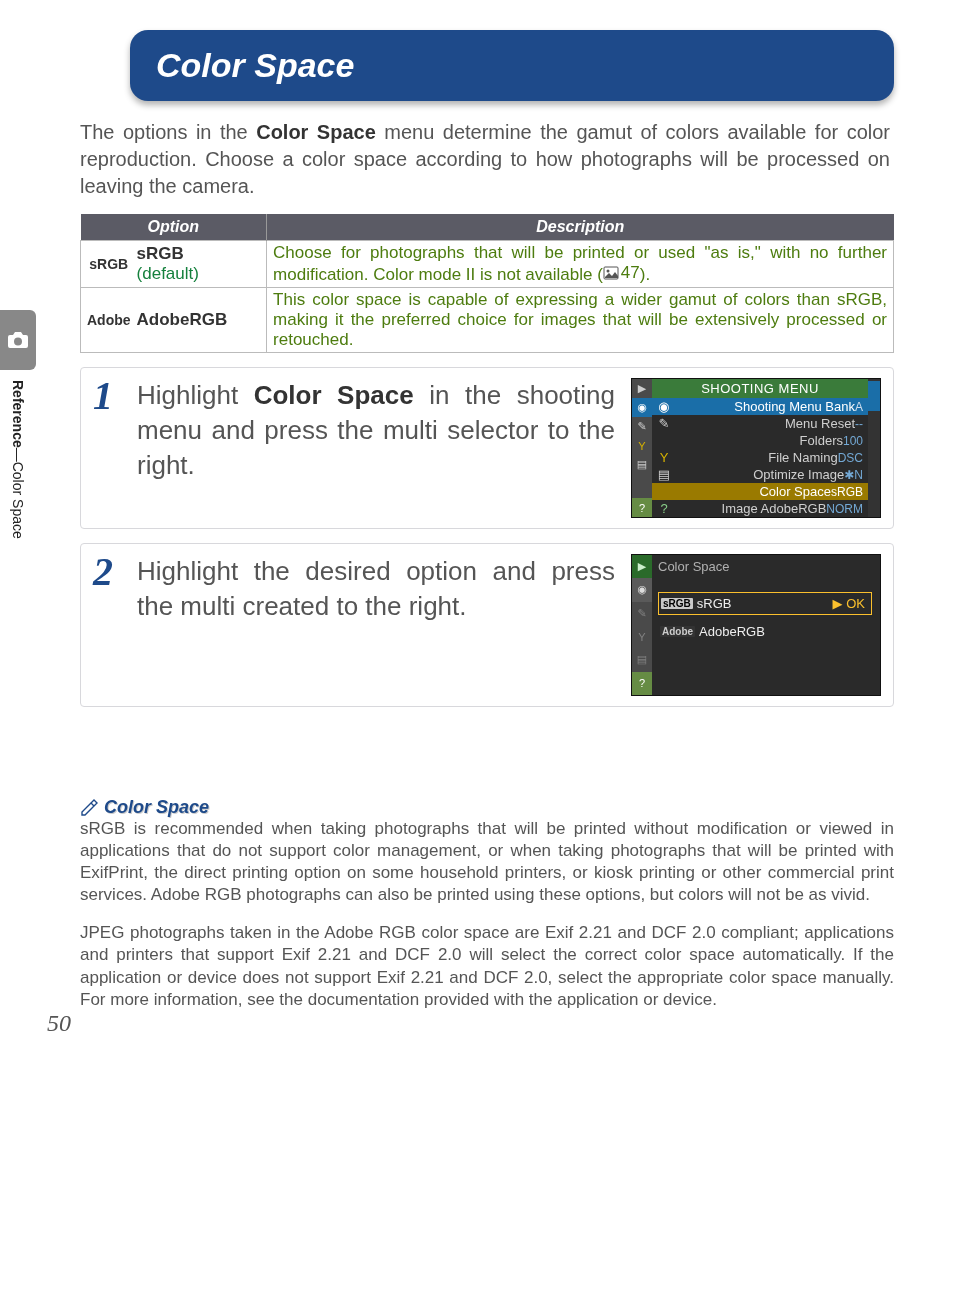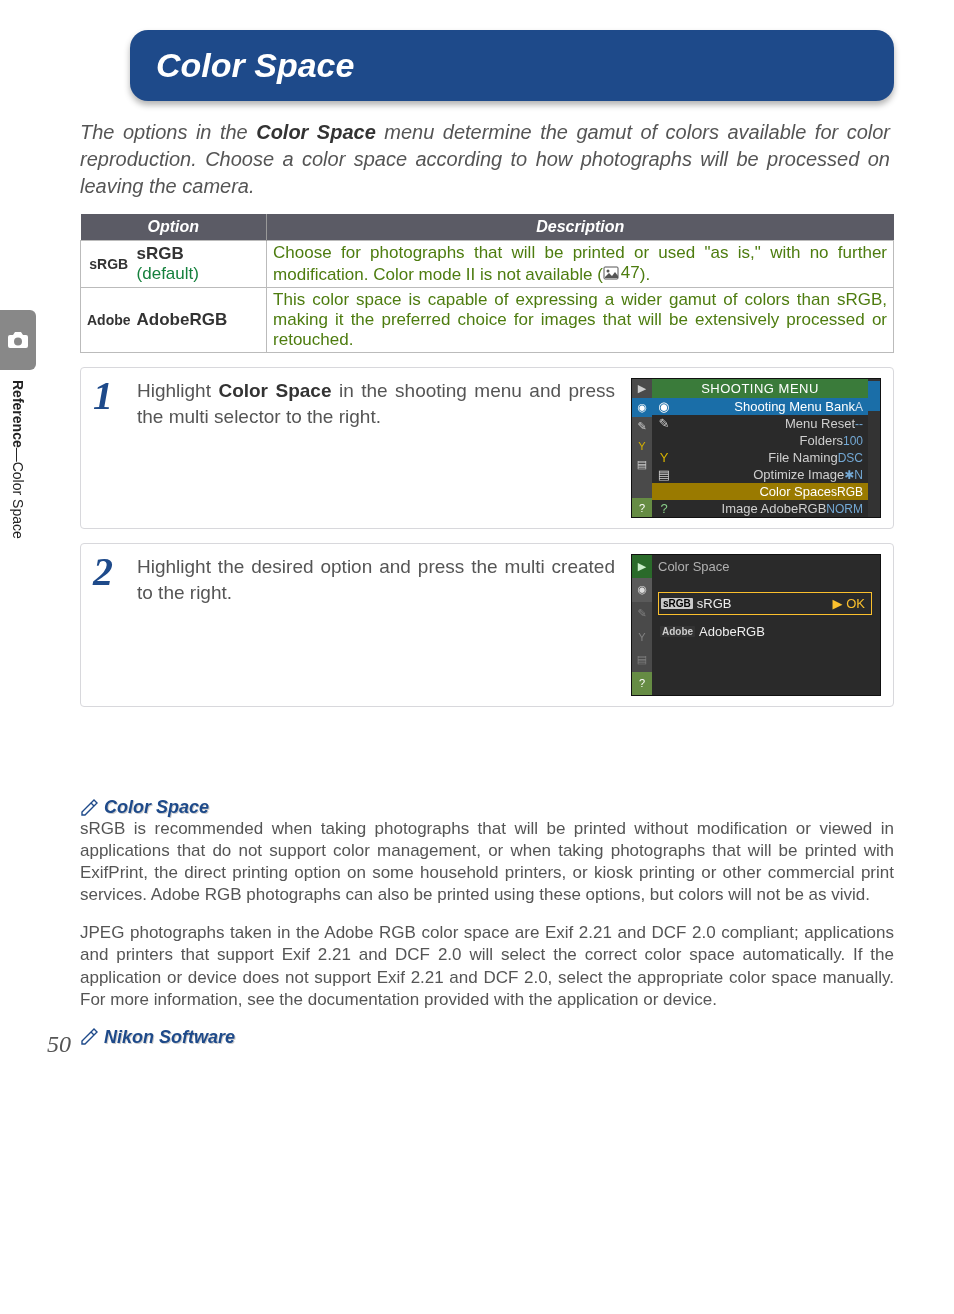--- a/index.html
+++ b/index.html
@@ -8,36 +8,36 @@
 
   .side-tab { position: absolute; left: 0; top: 310px; }
   .camera-tab { width: 36px; height: 60px; background: #888; border-radius: 0 6px 6px 0; display:flex; align-items:center; justify-content:center; }
   .camera-tab svg { fill: #fff; }
   .side-text { writing-mode: vertical-rl; text-orientation: mixed; font-size: 14px; margin-top: 10px; padding-left: 10px;}
   .side-text .bold { font-weight: 700; }
 
   .title-bar { background: #1e4a8a; color: #fff; border-radius: 18px; padding: 16px 26px; font-size: 34px; font-weight: 800; font-style: italic; box-shadow: 0 4px 6px rgba(0,0,0,0.3); margin-left: 50px;}
   .content { margin-left: 50px; }
 
-  .intro { font-size: 20px; color: #555; margin: 18px 4px 14px 0; line-height: 1.35; text-align: justify; font-style: italic;}
+  .intro { font-size: 20px; color: #555; margin: 18px 4px 14px 0; line-height: 1.35; text-align: justify;}
   .intro b { color: #333; font-weight: 700; }
 
   table.options { width: 100%; border-collapse: collapse; font-size: 17px; }
   table.options th { background: #5b5b65; color: #fff; font-weight: 700; padding: 4px; font-size: 16px; font-style: italic;}
   table.options th.opt { width: 175px; border-right: 1px solid #999;}
   table.options td { border: 1px solid #bbb; padding: 2px 6px; vertical-align: middle; color: #4d7c0f; text-align: justify;}
   table.options td.opt-lbl { font-size: 14px; font-weight: 700; text-align: center; font-family: Arial, sans-serif; color: #333; width: 45px; border-right: none;}
   table.options td.opt-name { font-weight: 700; color: #333; width: 130px; border-left: none; padding-left:0;}
   .opt-name .default { font-weight: 400; color: #15803d;}
   .page-ref { display:inline-flex; align-items:center; gap:2px;}
   .page-ref svg { vertical-align: middle; }
 
   .step { border: 1px solid #d8d8dc; border-radius: 4px; padding: 10px 12px; margin-top: 14px; display: flex; gap: 16px; align-items: flex-start; }
   .step-num { font-size: 40px; font-weight: 800; color: #1e4a8a; line-height: 0.9; font-style: italic; font-family: Georgia, 'Times New Roman', serif; width: 28px; flex-shrink:0; }
-  .step-text { font-size: 19px; color: #555; line-height: 1.35; flex: 1; text-align: justify;}
+  .step-text { font-size: 26px; color: #555; line-height: 1.35; flex: 1; text-align: justify;}
   .step-text b { color: #333; }
   .step-shot { flex-shrink: 0; }
 
   
   .lcd { width: 250px; background: #2a2a2a; font-family: Arial, sans-serif; font-size: 13px; border: 1px solid #111; }
   .lcd-head { background: #3a7b3a; color: #fff; text-align: center; font-weight: 400; padding: 2px 0; font-size: 13px; letter-spacing: 0.5px;}
   .lcd-row { display: flex; align-items: center; padding: 1px 3px; color: #cfcfcf; }
   .lcd-row.hl { background: #9a7a00; color: #fff; }
   .lcd-row.sel { background: #1a6ea8; color: #fff; }
   .lcd-ico { width: 18px; flex-shrink:0; display:flex; align-items:center; justify-content:center;}
@@ -226,23 +226,17 @@
     <div class="note-section">
       <div class="note-head">
         <svg width="18" height="18" viewBox="0 0 18 18">
             <path fill="none" stroke="#1e4a8a" stroke-width="1.4" d="M2 13 L11 4 L14 7 L5 16 L2 16 Z M11 4 L14 1 L17 4 L14 7"></path>
           </svg>
         <span>Color Space</span>
       </div>
       <p class="note-body">sRGB is recommended when taking photographs that will be printed without modification or viewed in applications that do not support color management, or when taking photographs that will be printed with ExifPrint, the direct printing option on some household printers, or kiosk printing or other commercial print services.  Adobe RGB photographs can also be printed using these options, but colors will not be as vivid.</p>
       <p class="note-body">JPEG photographs taken in the Adobe RGB color space are Exif 2.21 and DCF 2.0 compliant; applications and printers that support Exif 2.21 and DCF 2.0 will select the correct color space automatically.  If the application or device does not support Exif 2.21 and DCF 2.0, select the appropriate color space manually.  For more information, see the documentation provided with the application or device.</p>
 
-      <div class="note-head">
-        <svg width="18" height="18" viewBox="0 0 18 18">
-            <path fill="none" stroke="#1e4a8a" stroke-width="1.4" d="M2 13 L11 4 L14 7 L5 16 L2 16 Z M11 4 L14 1 L17 4 L14 7"></path>
-          </svg>
-        <span>Nikon Software</span>
-      </div>
     </div>
   </div>
 
   <div class="page-num">50</div>
 </div>
 
 </body></html>

